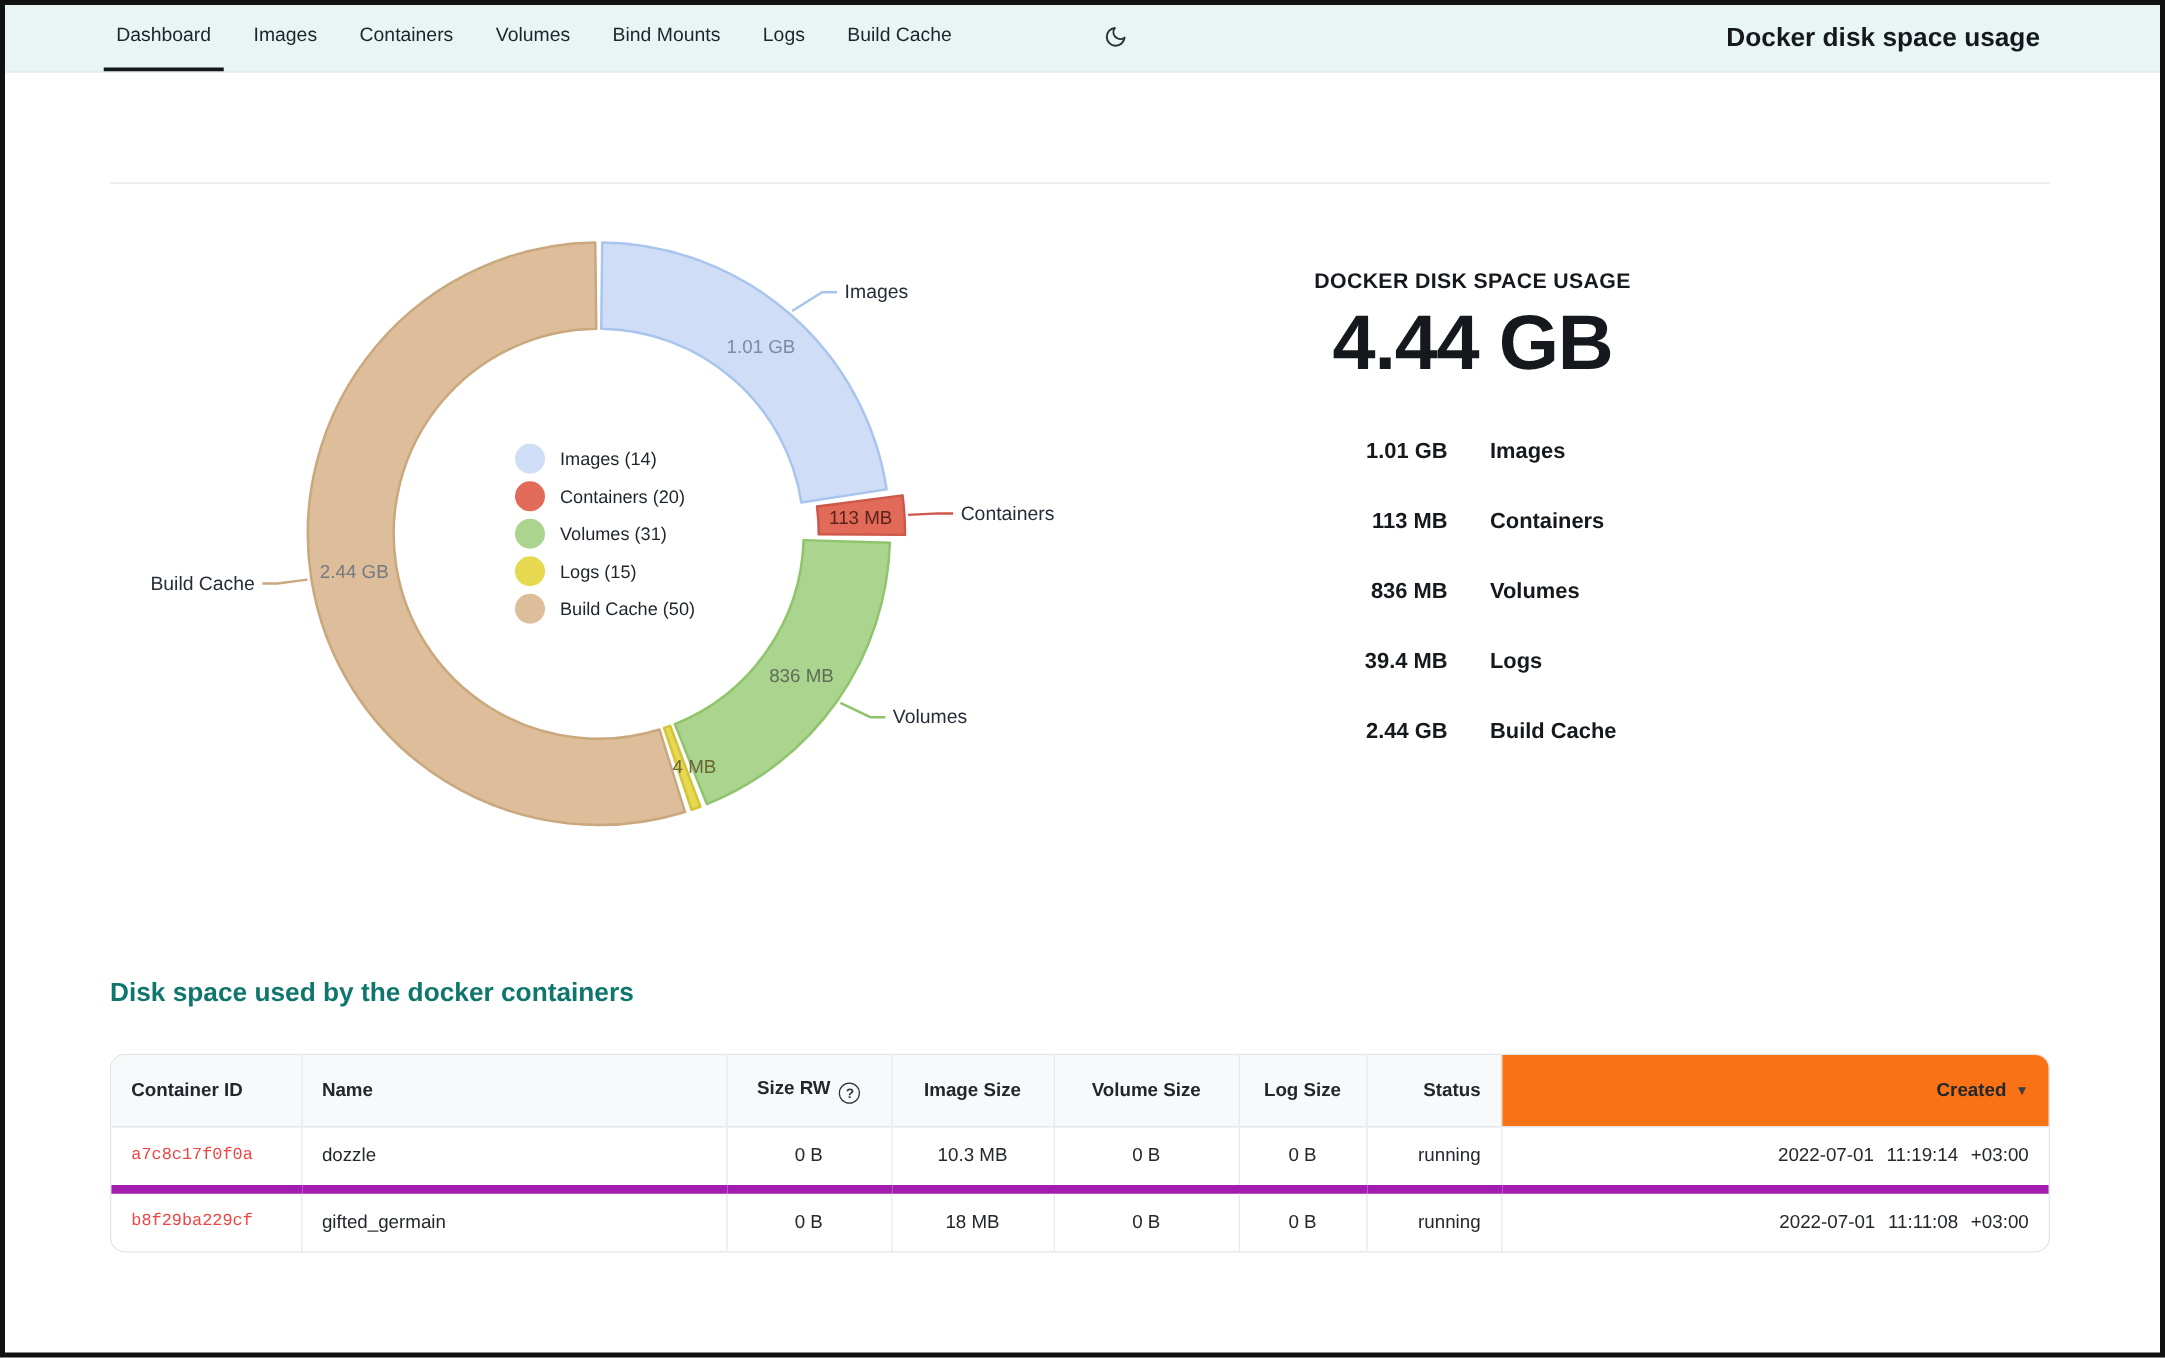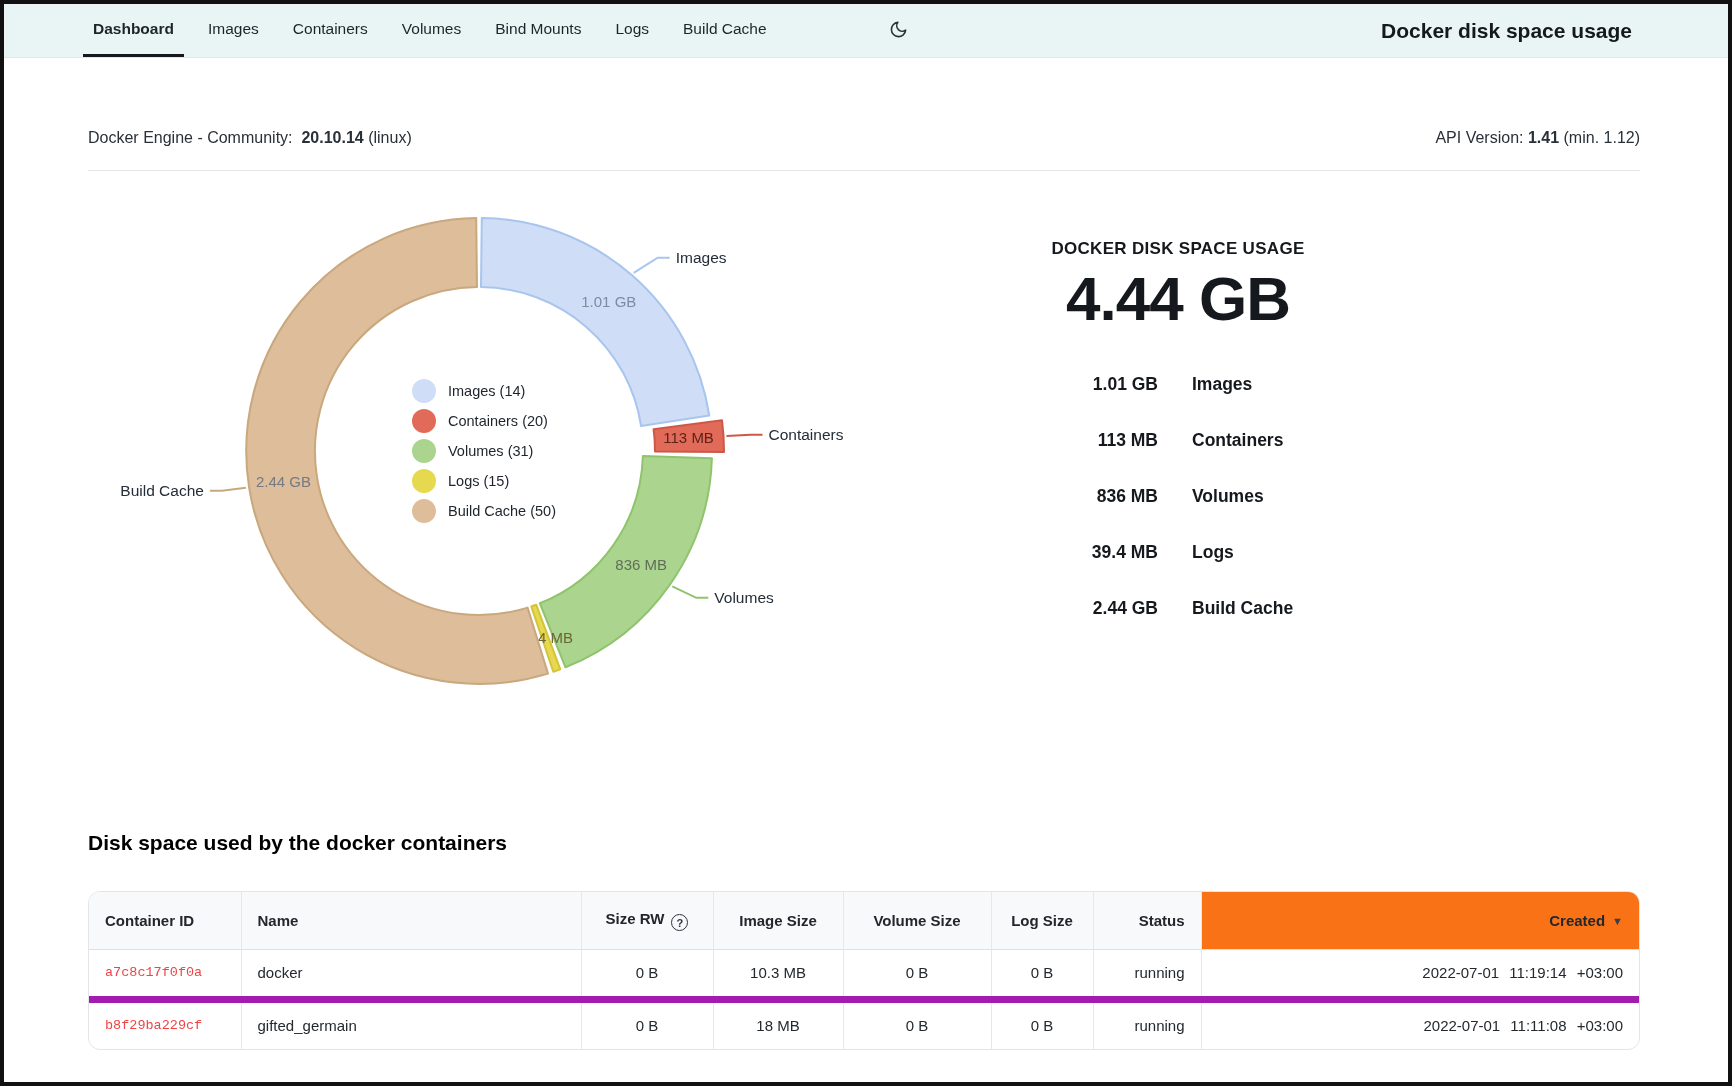--- a/index.html
+++ b/index.html
@@ -22,21 +22,21 @@
     padding:0 96px 0 79px;
   }
   .tabs { display:flex; align-items:stretch; gap:14px; }
   .tab {
     display:flex; align-items:center;
     padding:0 10px;
     font-size:15.5px; font-weight:500;
     color:#1d242b; cursor:pointer;
     border-bottom:3px solid transparent;
   }
-  .tab.active { font-weight:700; border-bottom-color:#15191d; }
+  .tab.active { font-weight:400; border-bottom-color:#15191d; }
   .theme-toggle {
     display:flex; align-items:center;
     margin-left:112px; cursor:pointer; border:none; background:transparent;
   }
   .apptitle {
     margin-left:auto;
     display:flex; align-items:center;
     font-size:21px; font-weight:700; color:#15191d;
   }
   
@@ -50,21 +50,21 @@
   svg text { font-family:"Liberation Sans", sans-serif; }
   
   .summary { width:340px; margin-left:40px; padding-top:58px; text-align:center; }
   .summary-title { font-size:17px; font-weight:700; letter-spacing:.3px; color:#15191d; }
   .summary-total { font-size:62px; font-weight:600; color:#15191d; margin-top:4px; letter-spacing:-1px; }
   .summary-rows { margin-top:40px; }
   .summary-row { display:grid; grid-template-columns:150px auto; column-gap:34px; margin-bottom:35px; }
   .summary-row .val { text-align:right; font-size:17.5px; font-weight:700; color:#15191d; }
   .summary-row .lab { text-align:left; font-size:17.5px; font-weight:700; color:#15191d; }
   
-  .section-title { margin:110px 0 36px; font-size:21px; font-weight:700; color:#000000; }
+  .section-title { margin:86px 0 36px; font-size:21px; font-weight:700; color:#0f766e; }
   .table-wrap { border:1px solid #e3e5e8; border-radius:12px; overflow:hidden; }
   table { width:100%; border-collapse:collapse; table-layout:fixed; }
   thead th {
     background:#f8f9fa; font-size:15px; font-weight:700; color:#22272d;
     height:57px; padding:0 16px; border-bottom:1px solid #dfe2e5;
     cursor:pointer; white-space:nowrap;
   }
   thead th.sorted { background:#f97316; }
   thead th + th, tbody td + td { border-left:1px solid #e6e8ea; }
   tbody td { height:50px; padding:0 16px; font-size:15px; color:#24292e; border-top:7px solid #a21caf; white-space:nowrap; }
@@ -97,32 +97,20 @@
       <svg width="19" height="19" viewBox="0 0 24 24" fill="none" stroke="#2b3238" stroke-width="2" stroke-linecap="round" stroke-linejoin="round">
         <path d="M21 12.8A9 9 0 1 1 11.2 3 7 7 0 0 0 21 12.8z"></path>
       </svg>
     </span>
   </button>
   <div class="apptitle">Docker disk space usage</div>
 </header>
 
 <main class="main">
 
-  <div class="engine-row">
-    <div>
-      <span>Docker Engine - Community:</span>&nbsp;
-      <b>20.10.14</b>
-      <span>(linux)</span>
-    </div>
-    <div>
-      <span>API Version:</span>
-      <b>1.41</b>
-      <span>(min. 1.12)</span>
-    </div>
-  </div>
   <hr class="divider">
 
   <div class="chart-row">
     <div class="chart-wrap">
       <svg id="donut" width="880" height="540" viewBox="0 0 880 540">
           <path d="M393.8 37.0 A233 233 0 0 1 621.3 234.5 L553.1 245.0 A164 164 0 0 0 393.0 106.0 Z" fill="#cfdef6" stroke="#a8c5ee" stroke-width="2" stroke-linejoin="round"></path>
           <text x="520.8" y="125.5" text-anchor="middle" font-size="15" fill="#7e8ca1">1.01 GB</text>
           <polyline points="545.7,91.8 569.7,76.7 581.7,76.7" fill="none" stroke="#a8c5ee" stroke-width="2"></polyline>
           <text x="587.7" y="81.7" text-anchor="start" font-size="15.5" fill="#252d38">Images</text>
           <path d="M634.0 239.3 A233 233 0 0 1 636.0 270.9 L567.0 270.4 A164 164 0 0 0 565.6 248.2 Z" fill="#e16a58" stroke="#cd584a" stroke-width="2" stroke-linejoin="round"></path>
@@ -201,21 +189,21 @@
             <th class="ar">Image Size</th>
             <th class="ar">Volume Size</th>
             <th class="ar">Log Size</th>
             <th class="ac">Status</th>
             <th class="ac sorted">Created<span class="sort-ic">▼</span></th>
           </tr>
         </thead>
       <tbody id="tbody">
           <tr>
             <td class="al mono">a7c8c17f0f0a</td>
-            <td class="al">docker</td>
+            <td class="al">dozzle</td>
             <td class="ar">0 B</td>
             <td class="ar">10.3 MB</td>
             <td class="ar">0 B</td>
             <td class="ar">0 B</td>
             <td class="ac">running</td>
             <td class="ac created">2022-07-01 11:19:14 +03:00</td>
           </tr>
           <tr>
             <td class="al mono">b8f29ba229cf</td>
             <td class="al">gifted_germain</td>

